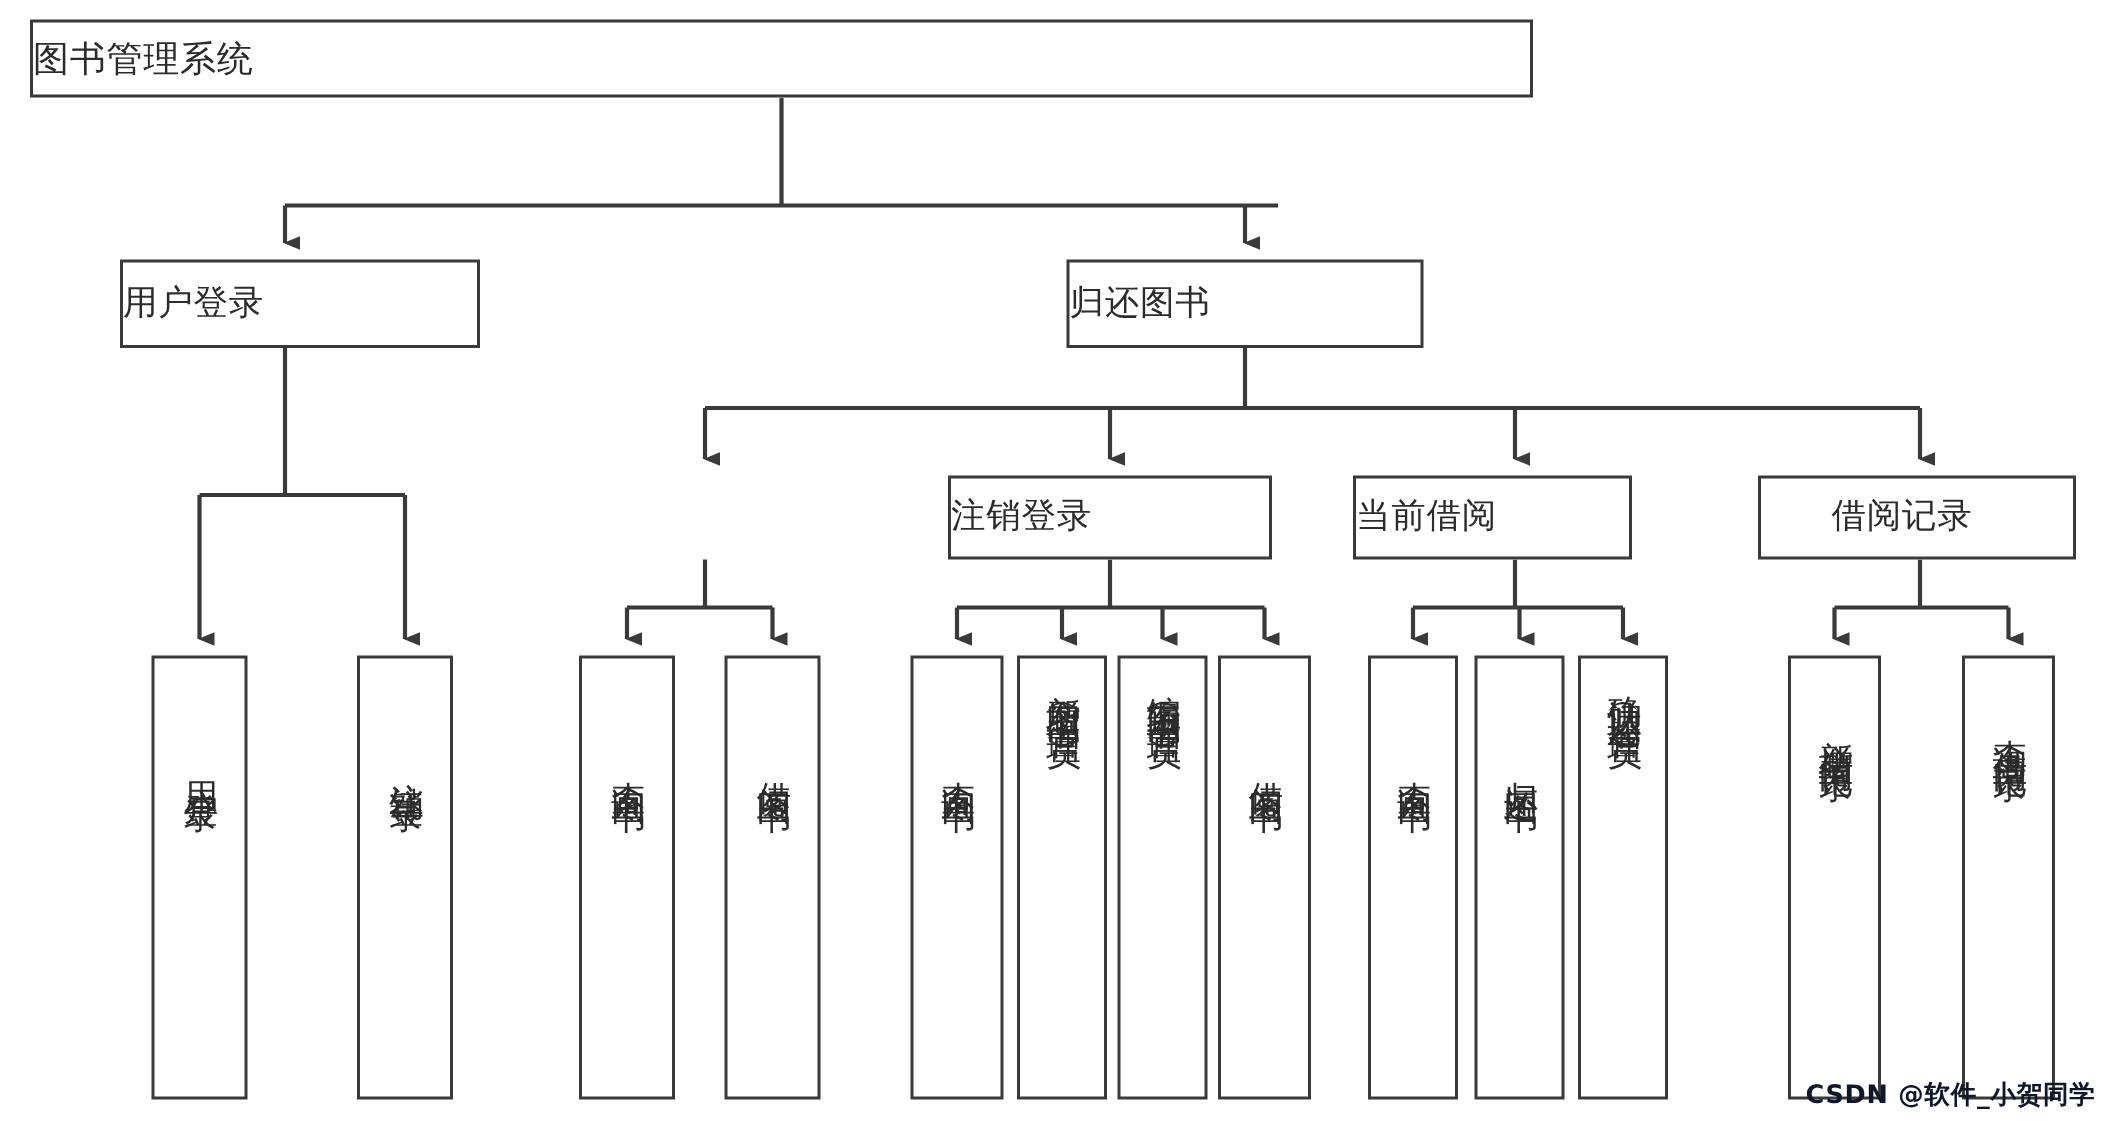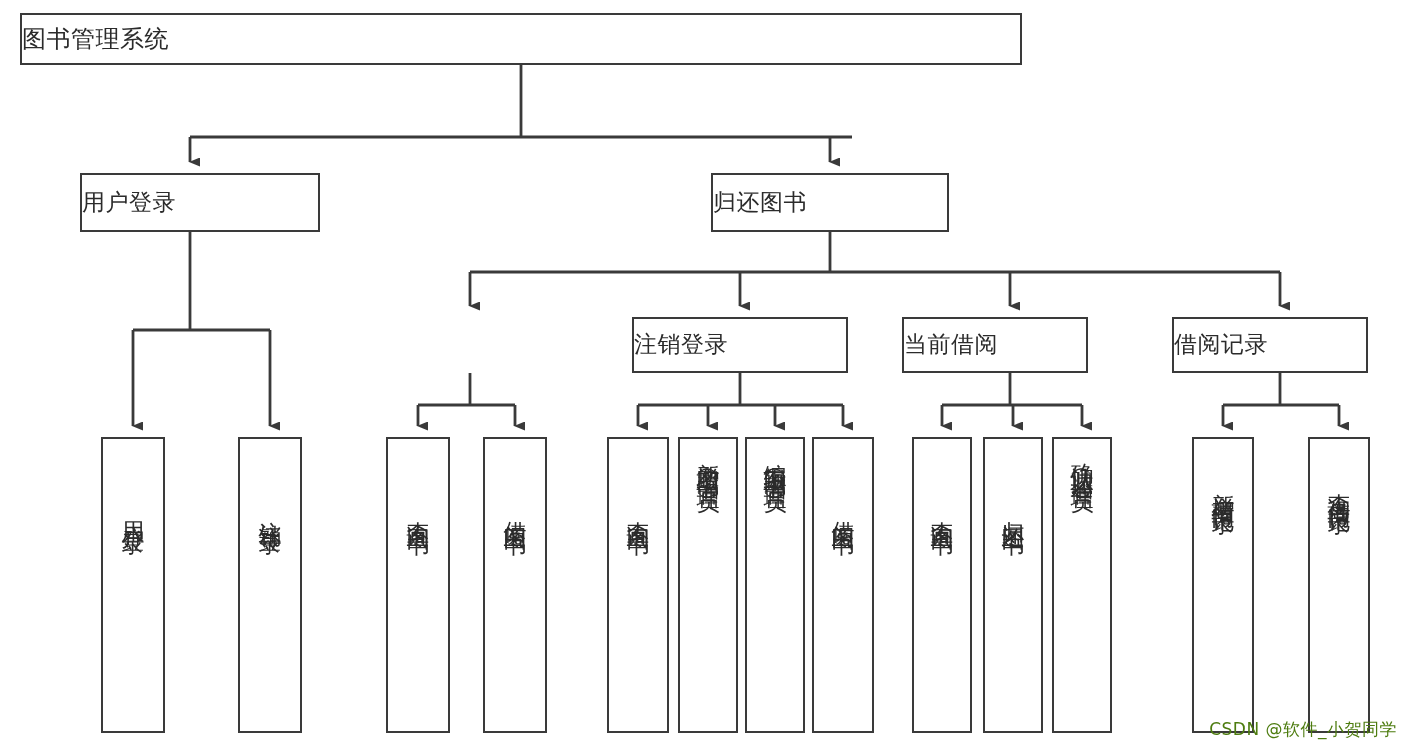--- a/index.html
+++ b/index.html
@@ -59,25 +59,26 @@
     line-height: 1.0;
     letter-spacing: 4px;
     white-space: nowrap;
     display: block;
   }
   #watermark {
     position: absolute;
     right: 8px;
     bottom: 6px;
     font-size: 17px;
-    color: #4d7c0f;
+    color: #0f172a;
     letter-spacing: 0.5px;
     z-index: 5;
     white-space: nowrap;
     font-family: "DejaVu Sans", "Liberation Sans", sans-serif;
+    font-weight: bold;
   }
 </style>
 </head>
 <body>
 
 <div id="diagram-root">
 
   <svg id="edge-layer" viewBox="0 0 1405 747" xmlns="http://www.w3.org/2000/svg">
     <defs>
       <marker id="arrowhead" markerWidth="9" markerHeight="11" refX="4.5" refY="10" orient="auto" markerUnits="userSpaceOnUse">
@@ -150,21 +151,21 @@
   <div class="node horizontal" style="left:711px; top:173px; width:238px; height:59px;">
     <span class="node-label">归还图书</span>
   </div>
 
   <div class="node horizontal" style="left:632px; top:317px; width:216px; height:56px;">
     <span class="node-label">注销登录</span>
   </div>
   <div class="node horizontal" style="left:902px; top:317px; width:186px; height:56px;">
     <span class="node-label">当前借阅</span>
   </div>
-  <div class="node horizontal" style="left:1172px; top:317px; width:196px; height:56px;">
+  <div class="node horizontal" style="left:1172px; top:317px; width:212px; height:56px;padding-left:47px;">
     <span class="node-label">借阅记录</span>
   </div>
 
   <div class="node vertical" style="left:101px; top:437px; width:64px; height:296px; padding-top:64px;">
     <span class="node-label">用户登录</span>
   </div>
   <div class="node vertical" style="left:238px; top:437px; width:64px; height:296px; padding-top:64px;">
     <span class="node-label">注销登录</span>
   </div>
 

